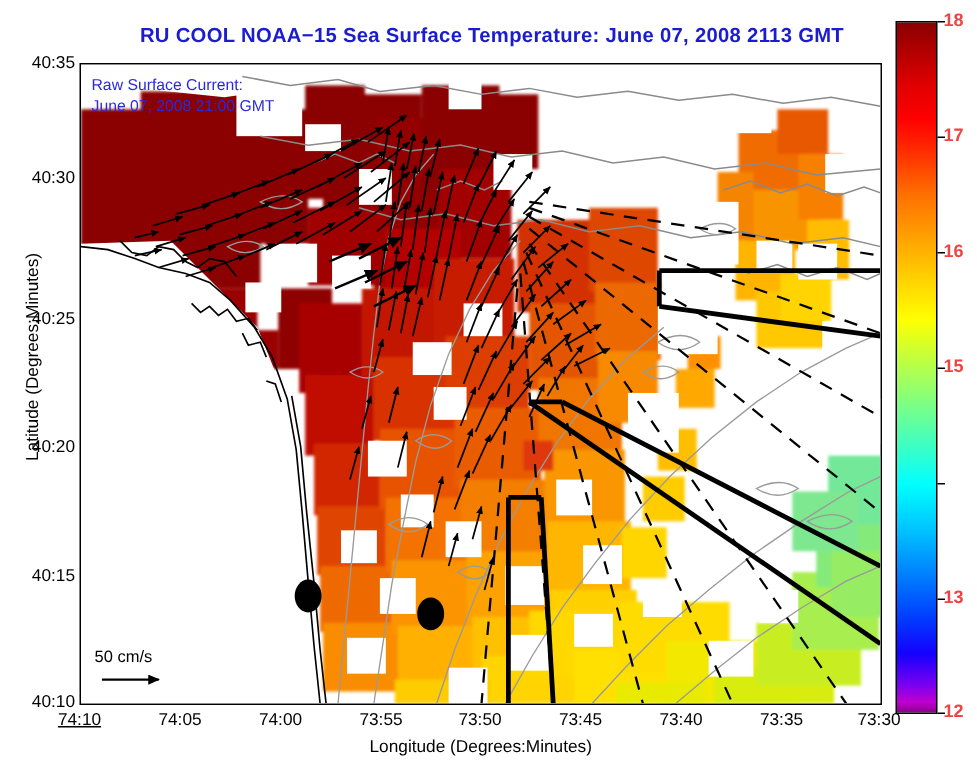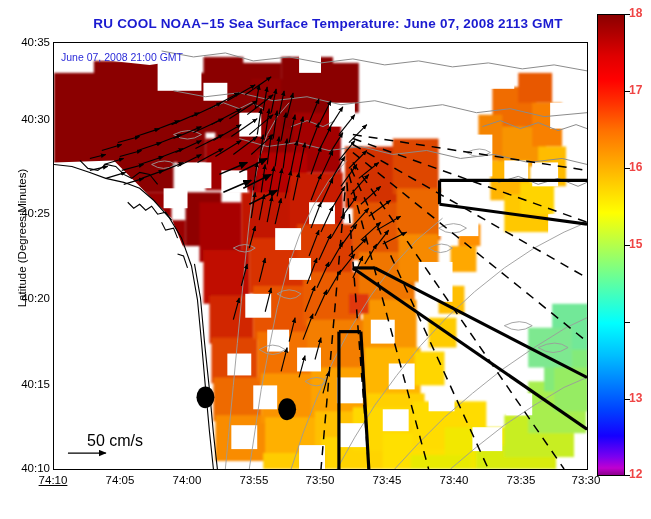--- a/index.html
+++ b/index.html
@@ -16,21 +16,21 @@
   
   .plotbox{position:absolute;left:53px;top:42px;width:535px;height:428px;
            border:1.6px solid #000;box-sizing:border-box;background:#fff;overflow:hidden;}
   .plotsvg{position:absolute;left:0;top:0;width:100%;height:100%;}
 
   
   .annot{position:absolute;left:7px;top:7px;color:#2a2ad8;font-size:10.5px;
          line-height:14px;white-space:nowrap;z-index:6;pointer-events:none;}
 
   
-  .scalelab{position:absolute;left:9px;top:389px;color:#000;font-size:16px;z-index:7;margin-left:24px;}
+  .scalelab{position:absolute;left:9px;top:389px;color:#000;font-size:11px;z-index:7;}
 
   
   .xlab{position:absolute;font-size:11.5px;color:#000;text-align:center;width:60px;}
   .ylab{position:absolute;font-size:11.5px;color:#000;text-align:right;width:48px;}
   .axtitle-x{position:absolute;left:53px;top:492px;width:535px;text-align:center;
              font-size:11.5px;color:#000;}
   .axtitle-y{position:absolute;left:-78px;top:232px;width:200px;text-align:center;
              font-size:11.5px;color:#000;transform:rotate(-90deg);transform-origin:center;}
 
   
@@ -428,20 +428,21 @@
           <ellipse cx="234" cy="368" rx="9" ry="11"></ellipse>
         </g>
 
         <g stroke="#000" stroke-width="1.4" marker-end="url(#ahbig)" fill="none">
           <path d="M14,412 L52,412"></path>
         </g>
       </g>
     </svg>
 
     <div class="annot">
+      <div>Raw Surface Current:</div>
       <div>June 07, 2008 21:00 GMT</div>
     </div>
 
     <div class="scalelab">50 cm/s</div>
   </div>
 
   <div>
     <div class="xlab" style="left:23px;top:474px;text-decoration:underline;">74:10</div>
     <div class="xlab" style="left:90px;top:474px;">74:05</div>
     <div class="xlab" style="left:157px;top:474px;">74:00</div>
@@ -455,20 +456,21 @@
 
   <div>
     <div class="ylab" style="left:2px;top:36px;">40:35</div>
     <div class="ylab" style="left:2px;top:113px;">40:30</div>
     <div class="ylab" style="left:2px;top:207px;">40:25</div>
     <div class="ylab" style="left:2px;top:292px;">40:20</div>
     <div class="ylab" style="left:2px;top:378px;">40:15</div>
     <div class="ylab" style="left:2px;top:462px;">40:10</div>
   </div>
 
+  <div class="axtitle-x">Longitude (Degrees:Minutes)</div>
   <div class="axtitle-y">Latitude (Degrees:Minutes)</div>
 
   <div class="cbar"></div>
 
   <div>
     <div class="cbtick" style="top:14px;"></div>
     <div class="cbtick" style="top:91px;"></div>
     <div class="cbtick" style="top:168px;"></div>
     <div class="cbtick" style="top:245px;"></div>
     <div class="cbtick" style="top:322px;"></div>

